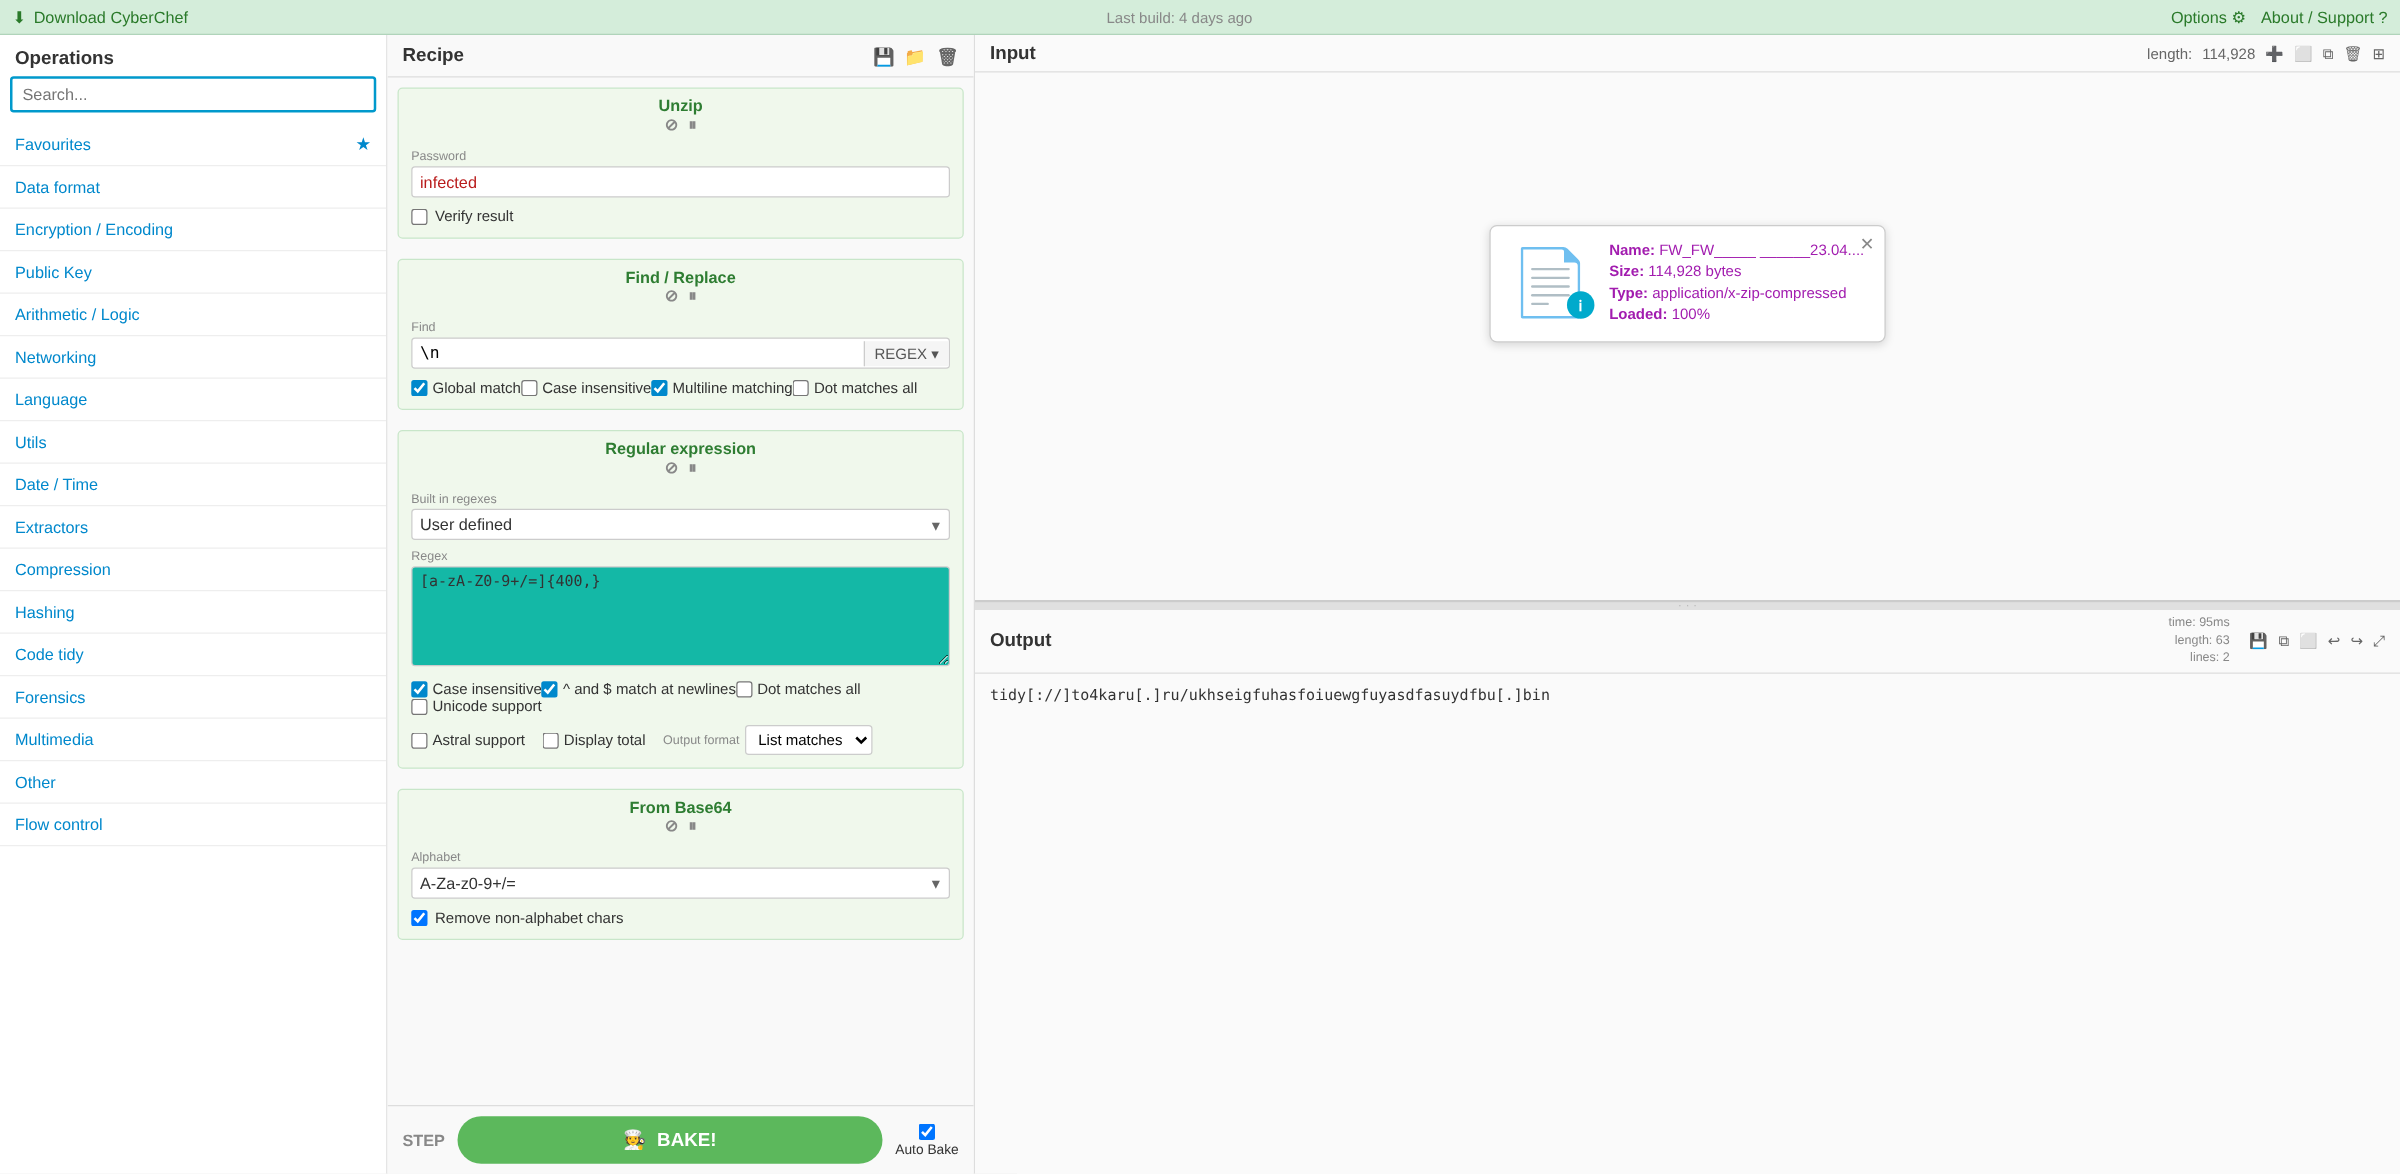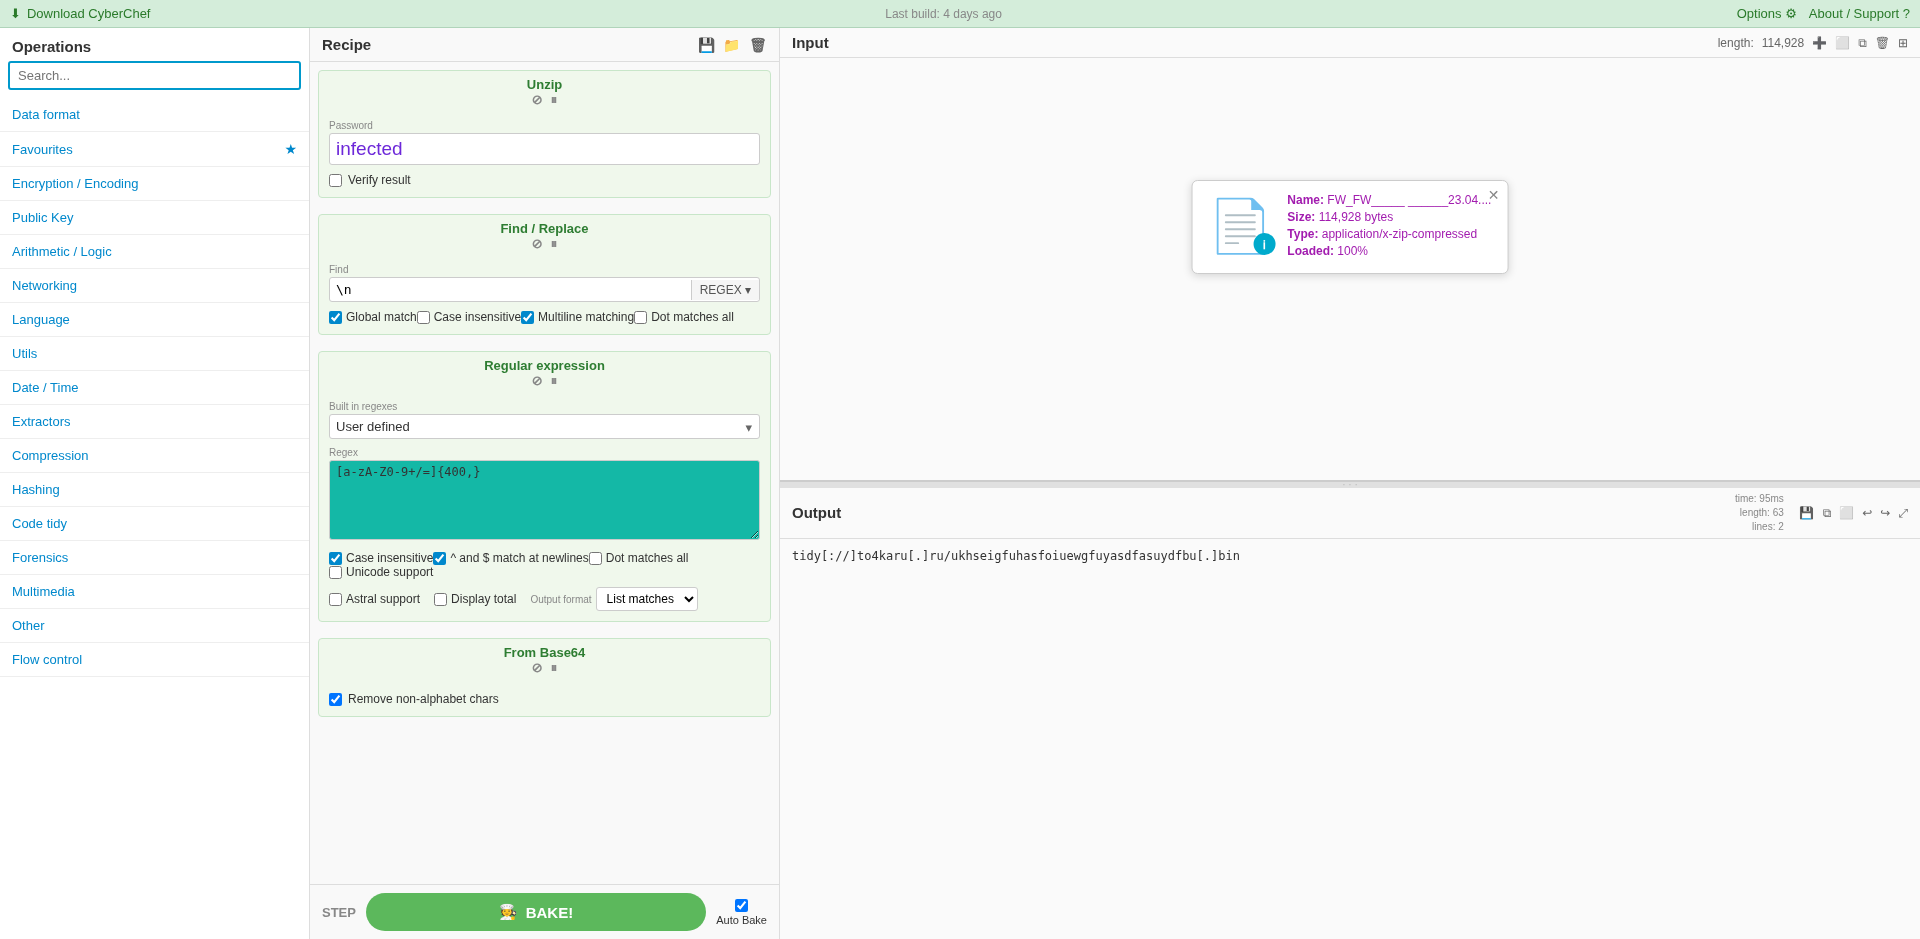--- a/index.html
+++ b/index.html
@@ -114,22 +114,22 @@
       font-size: 10px;
       color: #888;
       margin-bottom: 2px;
     }
     .field-input {
       width: 100%;
       padding: 4px 6px;
       border: 1px solid #ccc;
       border-radius: 3px;
       background: #fff;
-      font-size: 19px;
-      color: #6d28d9;
+      font-size: 13px;
+      color: #b91c1c;
     }
     .field-input-with-btn {
       display: flex;
       align-items: center;
       border: 1px solid #ccc;
       border-radius: 3px;
       background: #fff;
     }
     .field-input-with-btn input {
       flex: 1;
@@ -407,22 +407,22 @@
   </div>
 </div>
 
 <div id="main">
 
   <div id="sidebar">
     <div id="sidebar-title">Operations</div>
     <input id="search-box" type="text" placeholder="Search..." style="">
     <div id="sidebar-nav">
 
-    <div class="nav-item">Data format</div>
-        <div class="nav-item">Favourites<span class="star">★</span></div>
+    <div class="nav-item">Favourites<span class="star">★</span></div>
+        <div class="nav-item">Data format</div>
         <div class="nav-item">Encryption / Encoding</div>
         <div class="nav-item">Public Key</div>
         <div class="nav-item">Arithmetic / Logic</div>
         <div class="nav-item">Networking</div>
         <div class="nav-item">Language</div>
         <div class="nav-item">Utils</div>
         <div class="nav-item">Date / Time</div>
         <div class="nav-item">Extractors</div>
         <div class="nav-item">Compression</div>
         <div class="nav-item">Hashing</div>
@@ -561,20 +561,28 @@
 
     <div class="op-card">
       <div class="op-card-header">
         <span>From Base64</span>
         <div class="op-icons">
           <span>⊘</span>
           <span>⏸</span>
         </div>
       </div>
       <div class="op-card-body">
+        <div class="field-group">
+          <div class="field-label">Alphabet</div>
+          <div class="select-wrapper">
+            <select class="select-field">
+              <option>A-Za-z0-9+/=</option>
+            </select>
+          </div>
+        </div>
         <div class="verify-row">
           <input type="checkbox" checked="" style="">
           <span>Remove non-alphabet chars</span>
         </div>
       </div>
     </div>
 
     <div id="bake-bar">
       <span id="step-btn">STEP</span>
       <button id="bake-btn">

